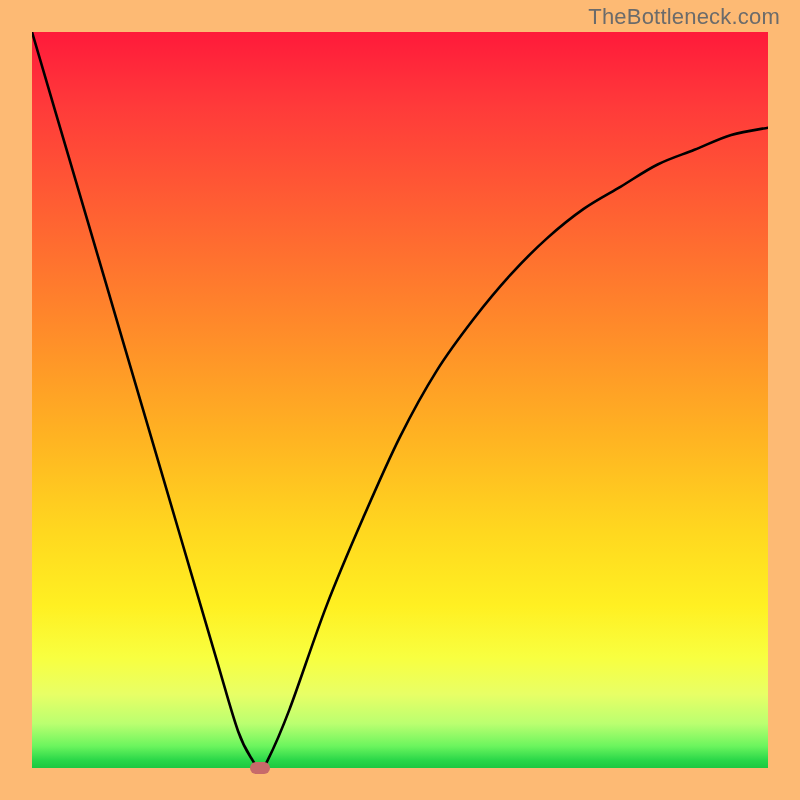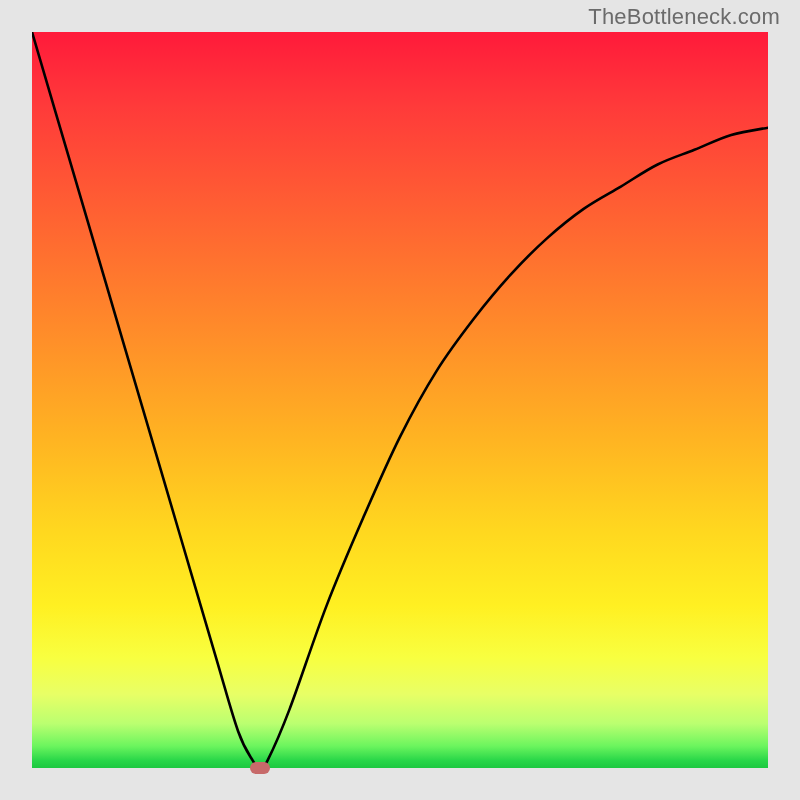--- a/index.html
+++ b/index.html
@@ -8,21 +8,21 @@
     width: 800px;
     height: 800px;
     overflow: hidden;
     background: #000;
     font-family: Arial, Helvetica, sans-serif;
   }
   .frame {
     position: relative;
     width: 800px;
     height: 800px;
-    background: #e5e5e5;
+    background: #fdba74;
   }
   .plot-area {
     position: absolute;
     left: 32px;
     top: 32px;
     width: 736px;
     height: 736px;
     
     background: linear-gradient(
       to bottom,

